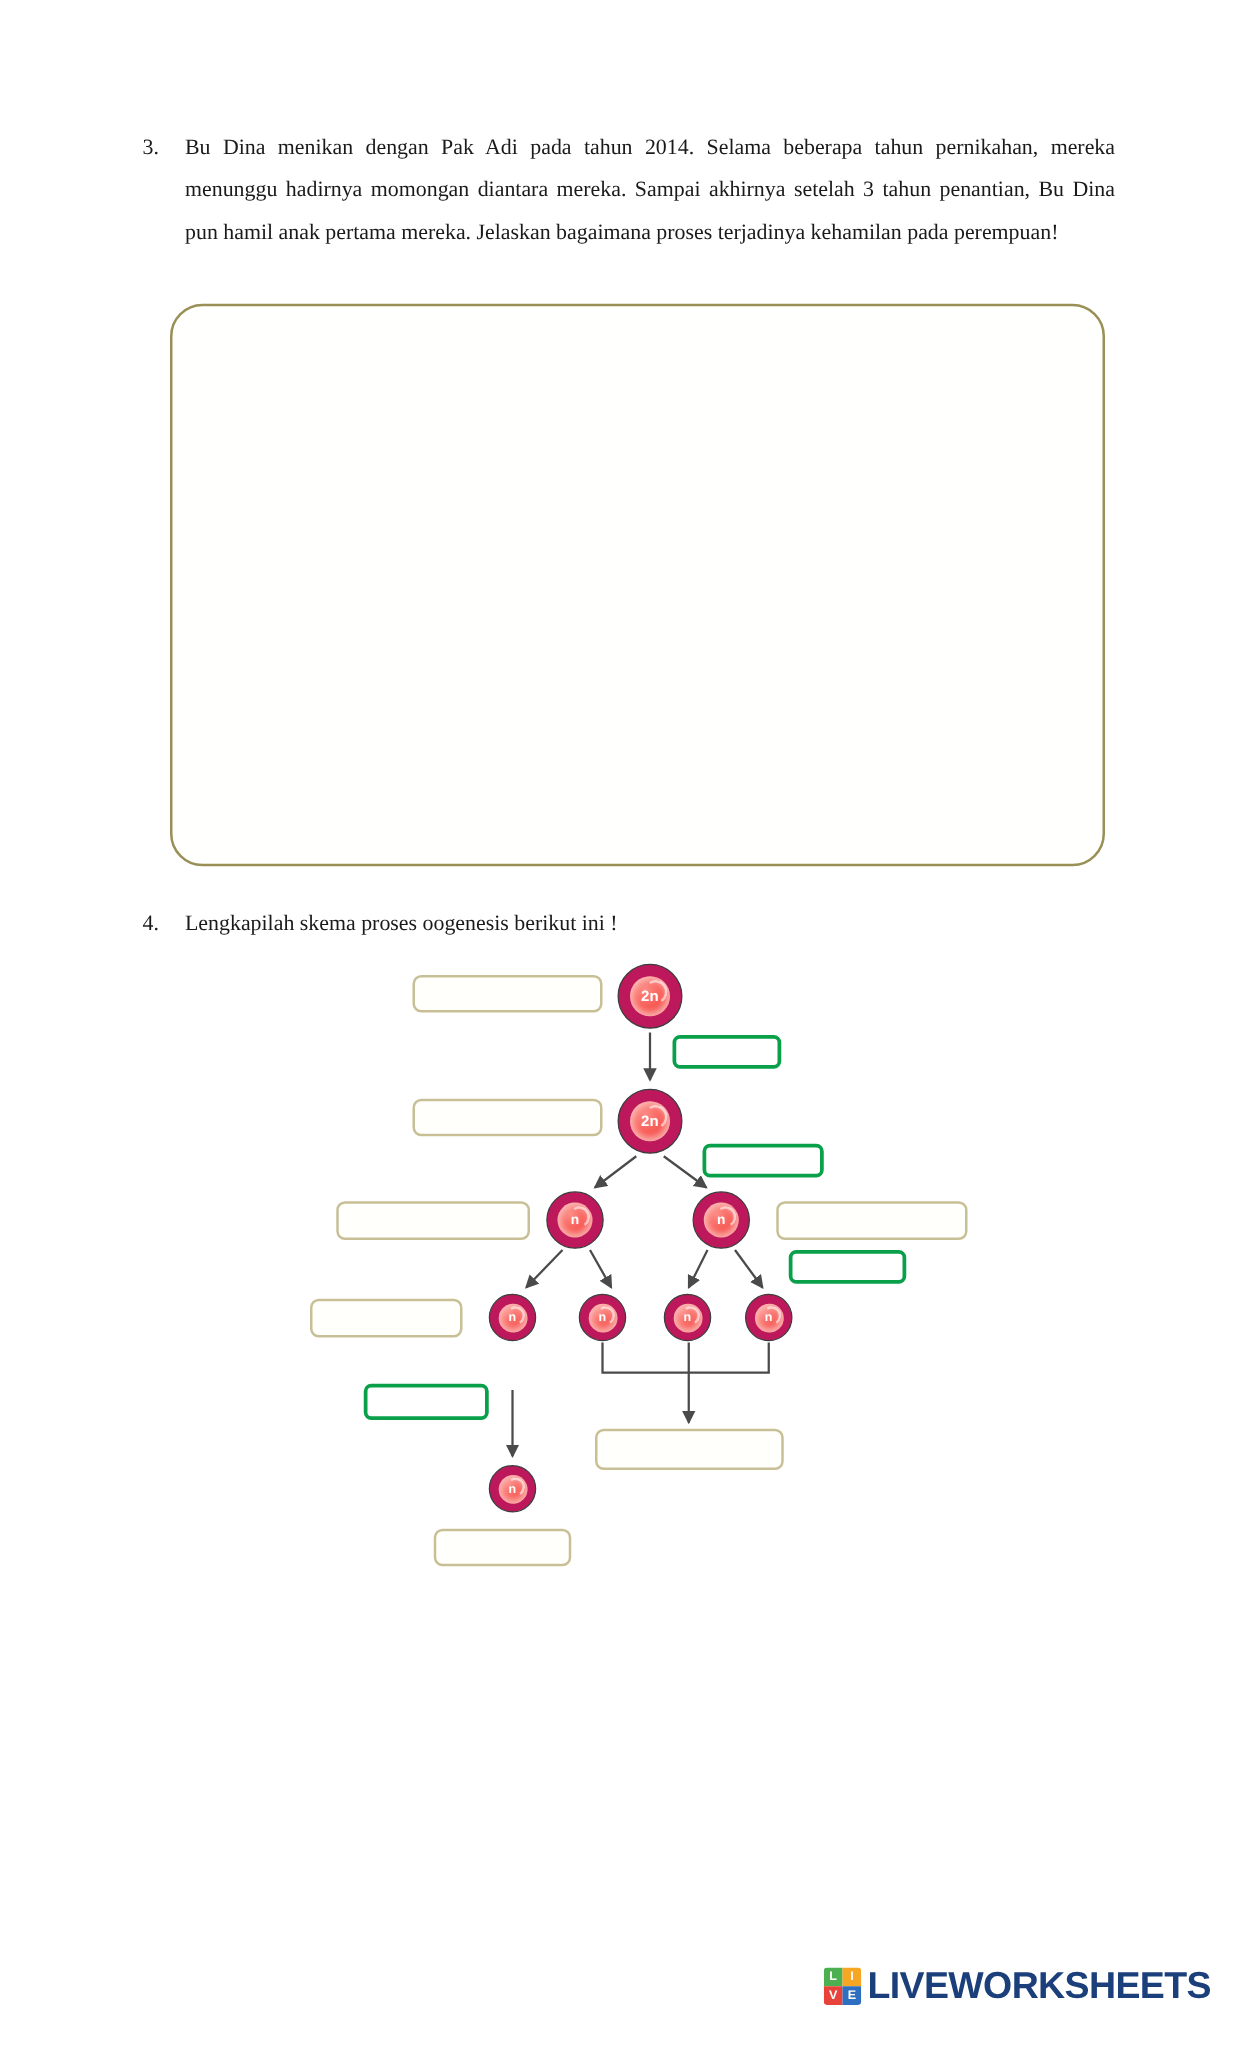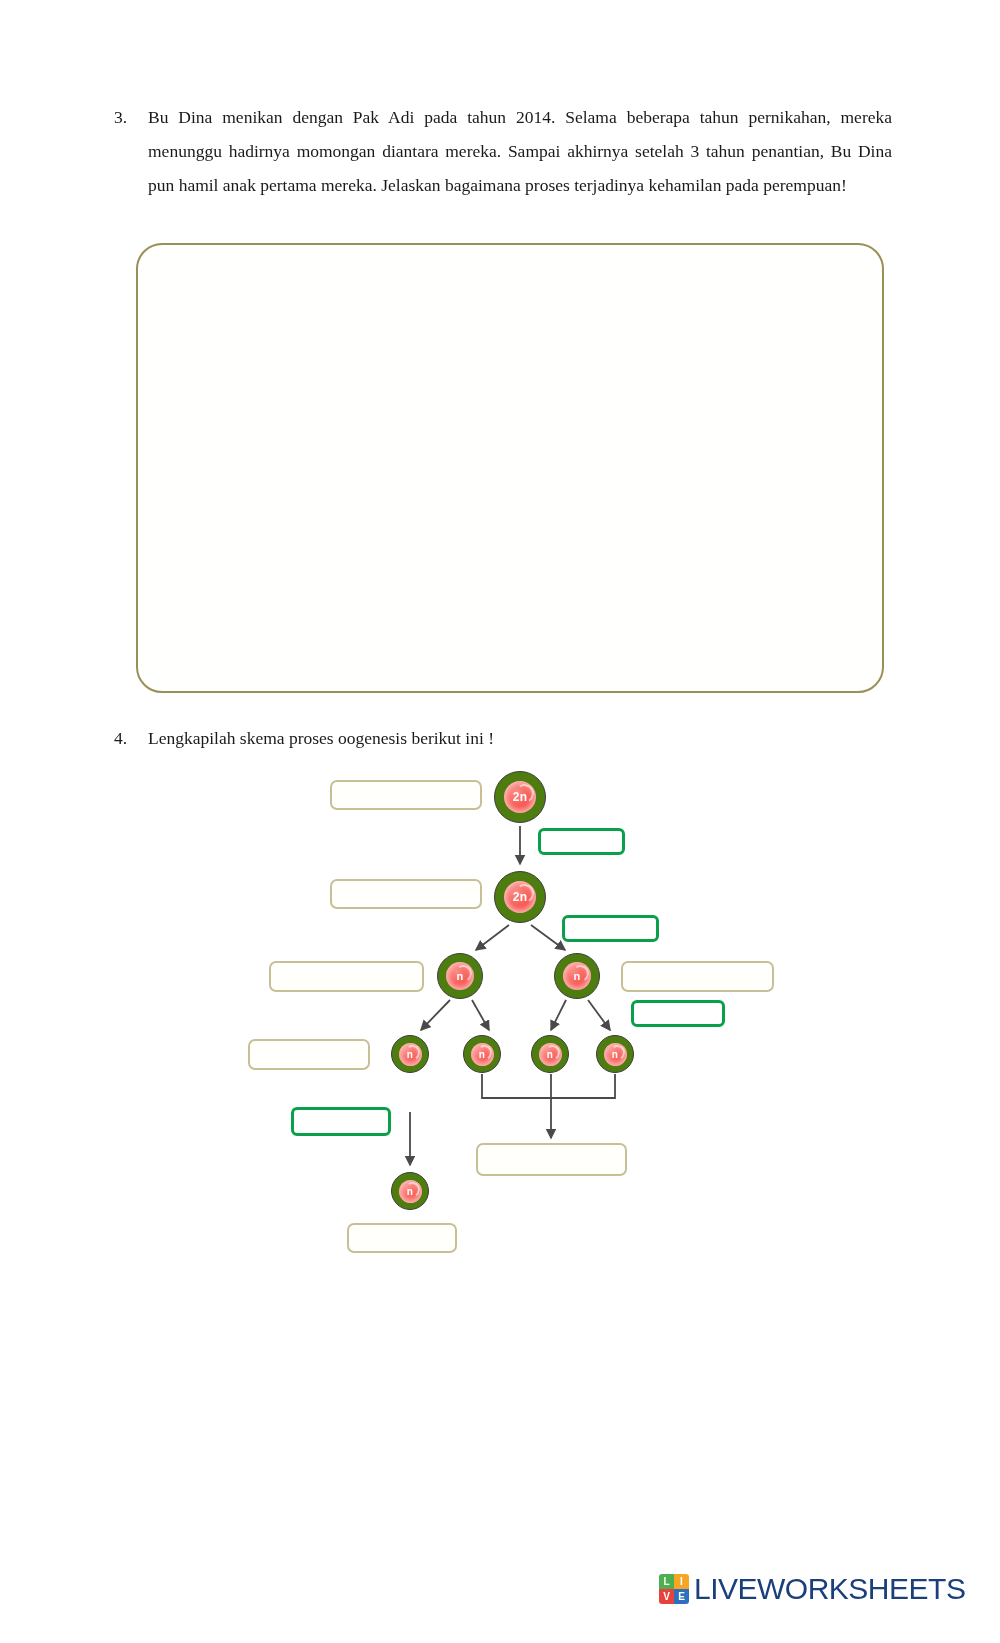--- a/index.html
+++ b/index.html
@@ -85,21 +85,21 @@
     border-radius: 6px;
     background: #ffffff;
   }
 
   
   .cell {
     position: absolute;
     box-sizing: border-box;
     border-radius: 50%;
     border: 1.6px solid #3d3d3d;
-    background: #4d7c0f;
+    background: #be185d;
     display: flex;
     align-items: center;
     justify-content: center;
   }
   .cell .nucleus {
     border-radius: 50%;
     background: radial-gradient(circle at 38% 34%, #fc8b85 0%, #f85b55 48%, #ef4a44 100%);
     display: flex;
     align-items: center;
     justify-content: center;
@@ -174,21 +174,21 @@
     align-items: center;
     justify-content: center;
     color: #ffffff;
   }
   .lm-l { background: #4caf50; }
   .lm-i { background: #f6a623; }
   .lm-v { background: #e8433a; }
   .lm-e { background: #2f6fc0; }
   #logo-word {
     font-family: "Liberation Sans", "DejaVu Sans", sans-serif;
-    font-weight: 400;
+    font-weight: 700;
     font-size: 30px;
     letter-spacing: -0.5px;
     color: #1b3f7a;
   }
 </style>
 </head>
 <body>
 
 <div id="q3-block">
   <div class="q-row">

